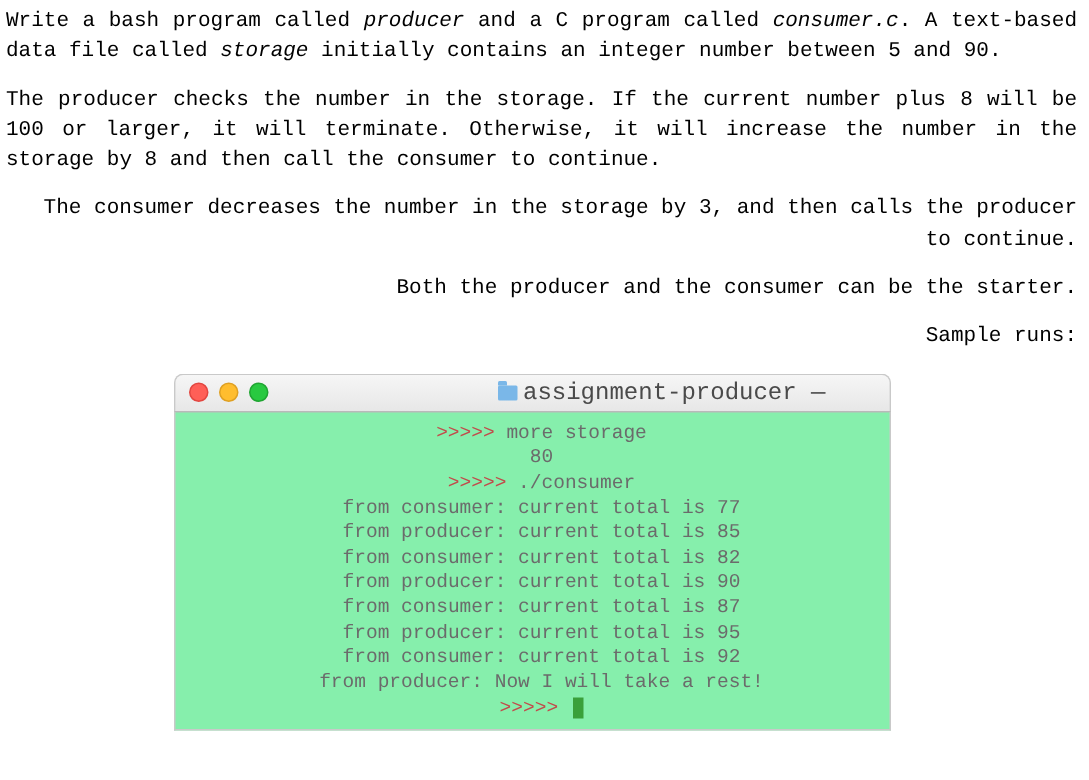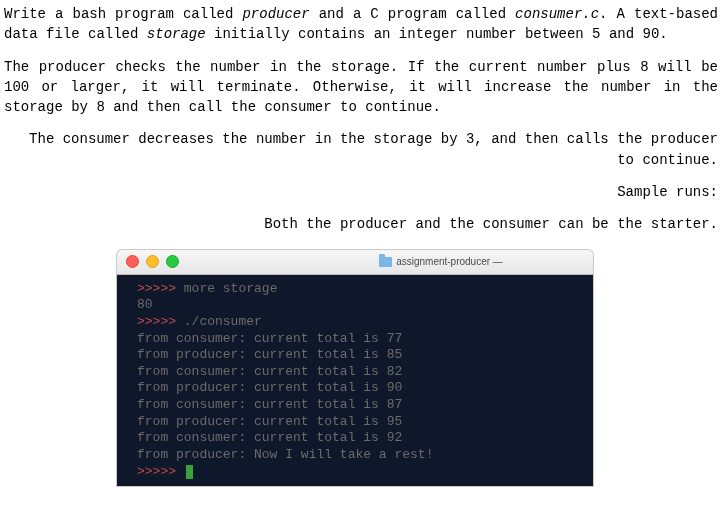--- a/index.html
+++ b/index.html
@@ -35,22 +35,22 @@
   .titlebar {
     height: 24px;
     background: linear-gradient(#f6f6f6, #e7e7e7);
     border: 1px solid #c9c9c9;
     border-bottom: none;
     border-top-left-radius: 6px;
     border-top-right-radius: 6px;
     display: flex;
     align-items: center;
     position: relative;
-    font-family: Liberation Sans, sans-serif;
-    font-size: 10px;
+    font-family: Liberation Mono, monospace;
+    font-size: 16px;
     color: #4a4a4a;
   }
   .lights {
     display: flex;
     gap: 7px;
     margin-left: 9px;
   }
   .light {
     width: 11px;
     height: 11px;
@@ -89,51 +89,52 @@
     position: absolute;
     top: -3px;
     left: 0;
     width: 6px;
     height: 3px;
     background: #7ab7e8;
     border-top-left-radius: 1px;
     border-top-right-radius: 1px;
   }
   .term-body {
-    background: #0f172a;
+    background: #86efac;
     border: 1px solid #c9c9c9;
     border-top: 1px solid #b9b9b9;
     padding: 6px 8px 6px 20px;
     font-family: Menlo, Consolas, "Courier New", monospace;
     font-size: 13px;
     color: #6b6b6b;
     line-height: 1.28;
     white-space: pre;
+    text-align: center;
   }
   .prompt { color: #c24a4a; }
   .cursor {
     display: inline-block;
     width: 7px;
     height: 14px;
     background: #3aa03a;
     vertical-align: text-bottom;
     margin-left: 2px;
   }
 </style>
 </head>
 <body>
 
 <div class="doc">
   <p>
     <span>Write a bash program called </span><em>producer</em><span> and a C program called </span><em>consumer.c</em><span>. A text-based data file called </span><em>storage</em><span> initially contains an integer number between 5 and 90.</span>
   </p>
   <p>The producer checks the number in the storage. If the current number plus 8 will be 100 or larger, it will terminate. Otherwise, it will increase the number in the storage by 8 and then call the consumer to continue.</p>
   <p class="loose">The consumer decreases the number in the storage by 3, and then calls the producer to continue.</p>
+  <p class="loose">Both the producer and the consumer can be the starter.</p>
   <p class="loose">Sample runs:</p>
-  <p class="loose">Both the producer and the consumer can be the starter.</p>
 </div>
 
 <div class="term-wrap">
   <div class="titlebar">
     <div class="lights">
       <span class="light red"></span>
       <span class="light yellow"></span>
       <span class="light green"></span>
     </div>
     <div class="title-center">

